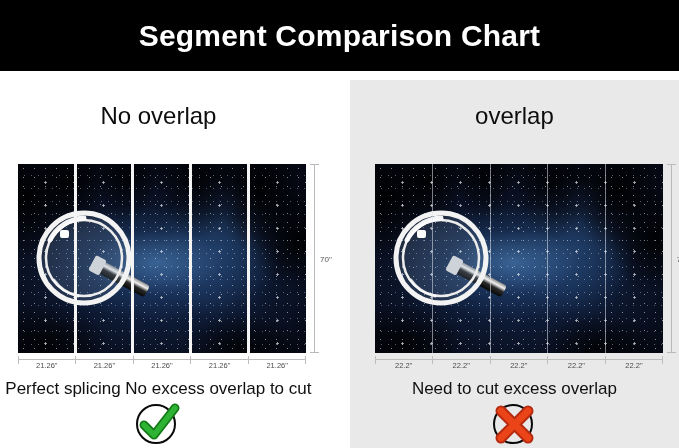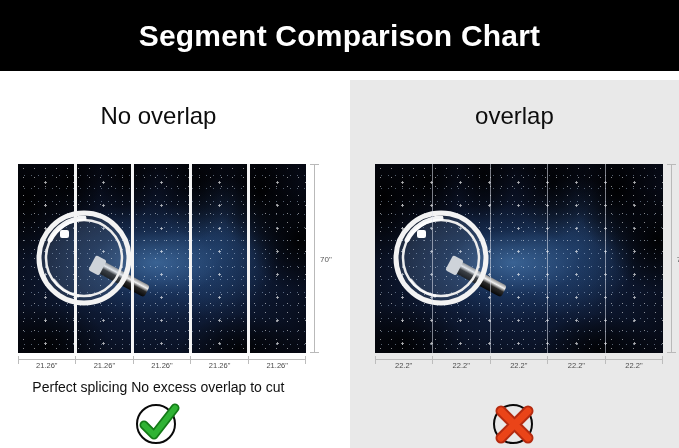--- a/index.html
+++ b/index.html
@@ -247,21 +247,21 @@
     white-space: nowrap;
   }
 
   
   .caption {
     position: absolute;
     top: 300px;
     left: 0;
     width: 100%;
     text-align: center;
-    font-size: 14px;
+    font-size: 17px;
     color: #101010;
     line-height: 1;
   }
   .verdict {
     position: absolute;
     top: 322px;
     left: 0;
     width: 100%;
     display: flex;
     justify-content: center;
@@ -416,20 +416,21 @@
         <div class="h-tick" style="left:287px"></div>
         <div class="h-labels">
           <span>22.2"</span>
           <span>22.2"</span>
           <span>22.2"</span>
           <span>22.2"</span>
           <span>22.2"</span>
         </div>
       </div>
 
+      <div class="caption">Need to cut excess overlap</div>
 
       <div class="verdict">
         <svg class="verdict-icon" viewBox="0 0 48 44">
           <circle cx="23" cy="22" r="19" fill="none" stroke="#0a0a0a" stroke-width="2"></circle>
           <path d="M 11 9 L 38 36" fill="none" stroke="#b52b10" stroke-width="11" stroke-linecap="round"></path>
           <path d="M 38 9 L 11 36" fill="none" stroke="#b52b10" stroke-width="11" stroke-linecap="round"></path>
           <path d="M 11 9 L 38 36" fill="none" stroke="#ea4418" stroke-width="7" stroke-linecap="round"></path>
           <path d="M 38 9 L 11 36" fill="none" stroke="#ea4418" stroke-width="7" stroke-linecap="round"></path>
         </svg>
       </div>

